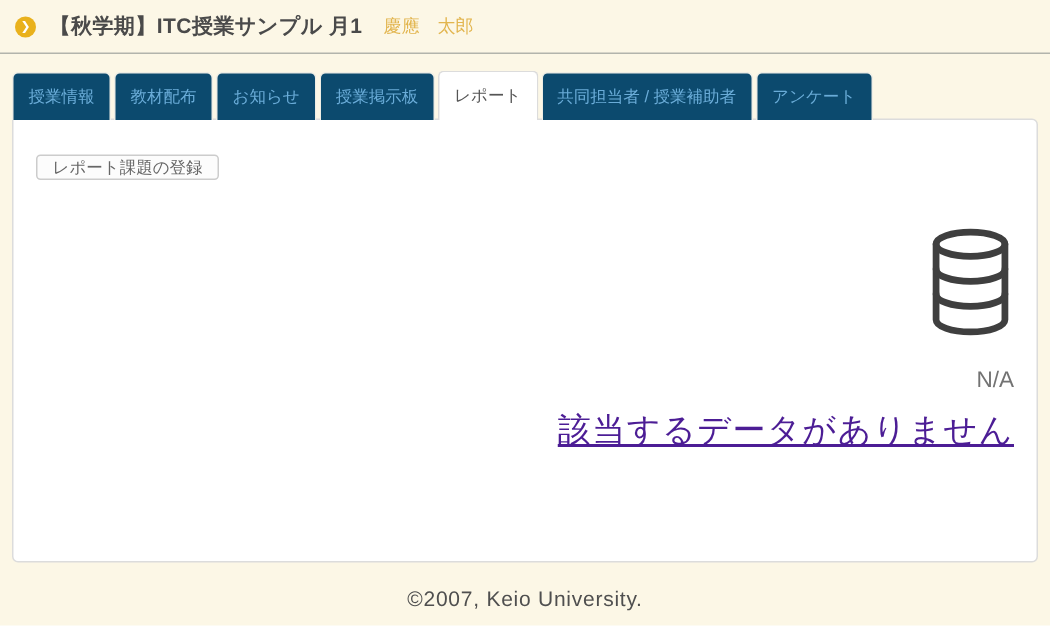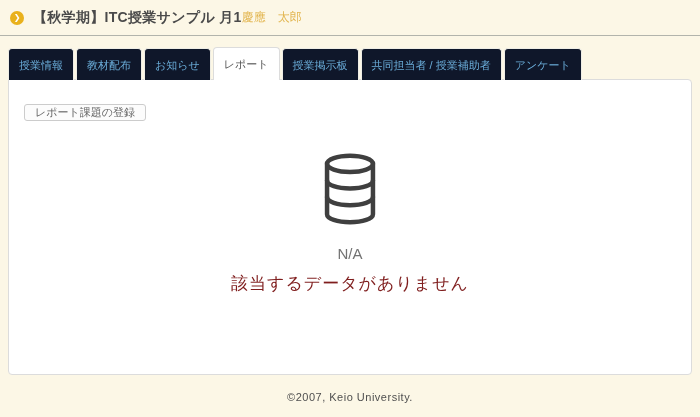--- a/index.html
+++ b/index.html
@@ -22,32 +22,33 @@
     font-size:8px;line-height:14px;text-align:center;
     flex:0 0 auto;font-weight:bold;
   }
   .header-title{
     margin-left:9px;
     font-size:14px;font-weight:bold;color:#4a4a4a;
     letter-spacing:.3px;
     text-align:center;
   }
   .user-link{
+    margin-left:14px;
     font-size:12px;color:#e2b54e;text-decoration:none;
   }
   
   .tabs{
     position:absolute;top:47px;left:8px;
     display:flex;align-items:flex-end;z-index:2;
   }
   .tab{
     height:32px;line-height:32px;
     padding:0 10px;margin-right:2px;
     font-size:11px;color:#6aacd8;
-    background:#0f172a;
+    background:#0c4a6e;
     border:1px solid #eeede5;border-bottom:none;
     border-radius:4px 4px 0 0;
     box-sizing:border-box;
     white-space:nowrap;cursor:pointer;
   }
   .tab.active{
     height:33px;line-height:33px;
     background:#fff;color:#555;
     border:1px solid #dcdcdc;border-bottom:none;
   }
@@ -61,46 +62,46 @@
     z-index:1;
   }
   .panel-inner{padding:22px 15px 0 15px;}
   .register-btn{
     font-size:11px;color:#666;
     background:#fcfcfc;
     border:1px solid #cccccc;border-radius:3px;
     padding:0 10px;cursor:pointer;
     font-family:"Liberation Sans","DejaVu Sans",sans-serif;
   }
-  .empty{ text-align:center;margin-top:32px; }
+  .empty{ text-align:right;margin-top:32px; }
   .empty svg{ display:inline-block; }
   .empty-title{ font-size:15px;color:#737373;margin-top:16px; }
-  .empty-message{ font-size:17px;color:#7f1d1d;margin-top:10px;letter-spacing:1px; }
+  .empty-message{ font-size:22px;color:#4c1d95;margin-top:10px;letter-spacing:1px;text-decoration:underline; }
   
   .footer{
     position:absolute;top:391px;left:0;right:0;
     text-align:center;
-    font-size:11px;color:#4f4f4f;letter-spacing:.5px;
+    font-size:14px;color:#4f4f4f;letter-spacing:.5px;
   }
 </style>
 </head>
 <body>
 
 <div class="header">
   <span class="header-bullet">❯</span>
   <span class="header-title">【秋学期】ITC授業サンプル 月1</span>
   <a class="user-link" href="#">慶應　太郎</a>
 </div>
 
 <div class="tabs">
   <div class="tab">授業情報</div>
   <div class="tab">教材配布</div>
   <div class="tab">お知らせ</div>
+  <div class="tab">授業掲示板</div>
   <div class="tab active">レポート</div>
-  <div class="tab">授業掲示板</div>
   <div class="tab">共同担当者 / 授業補助者</div>
   <div class="tab">アンケート</div>
 </div>
 
 <div class="panel">
   <div class="panel-inner">
     <button class="register-btn">レポート課題の登録</button>
 
     <div class="empty">
       <span>

